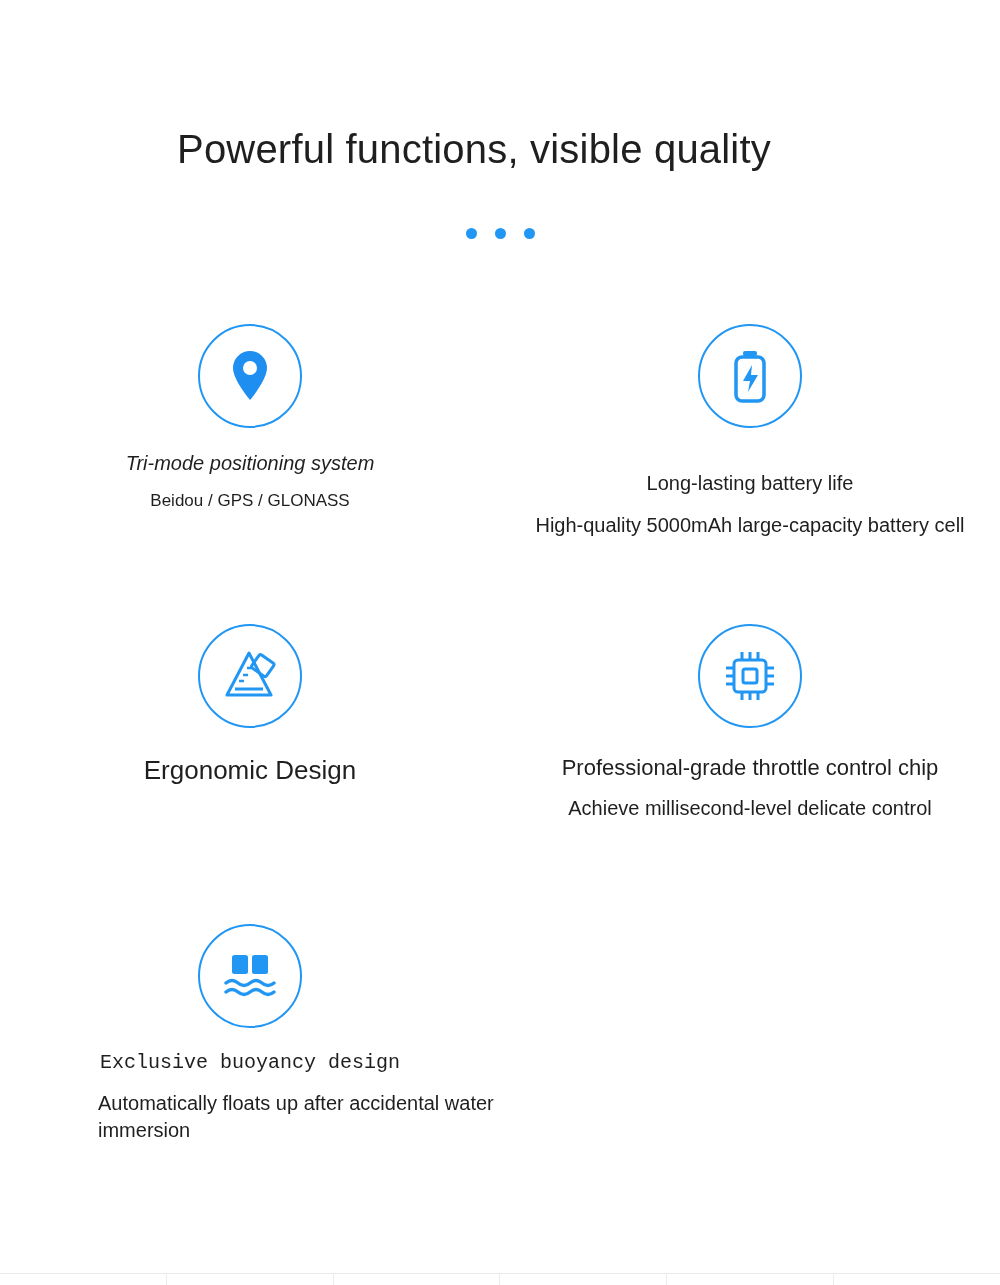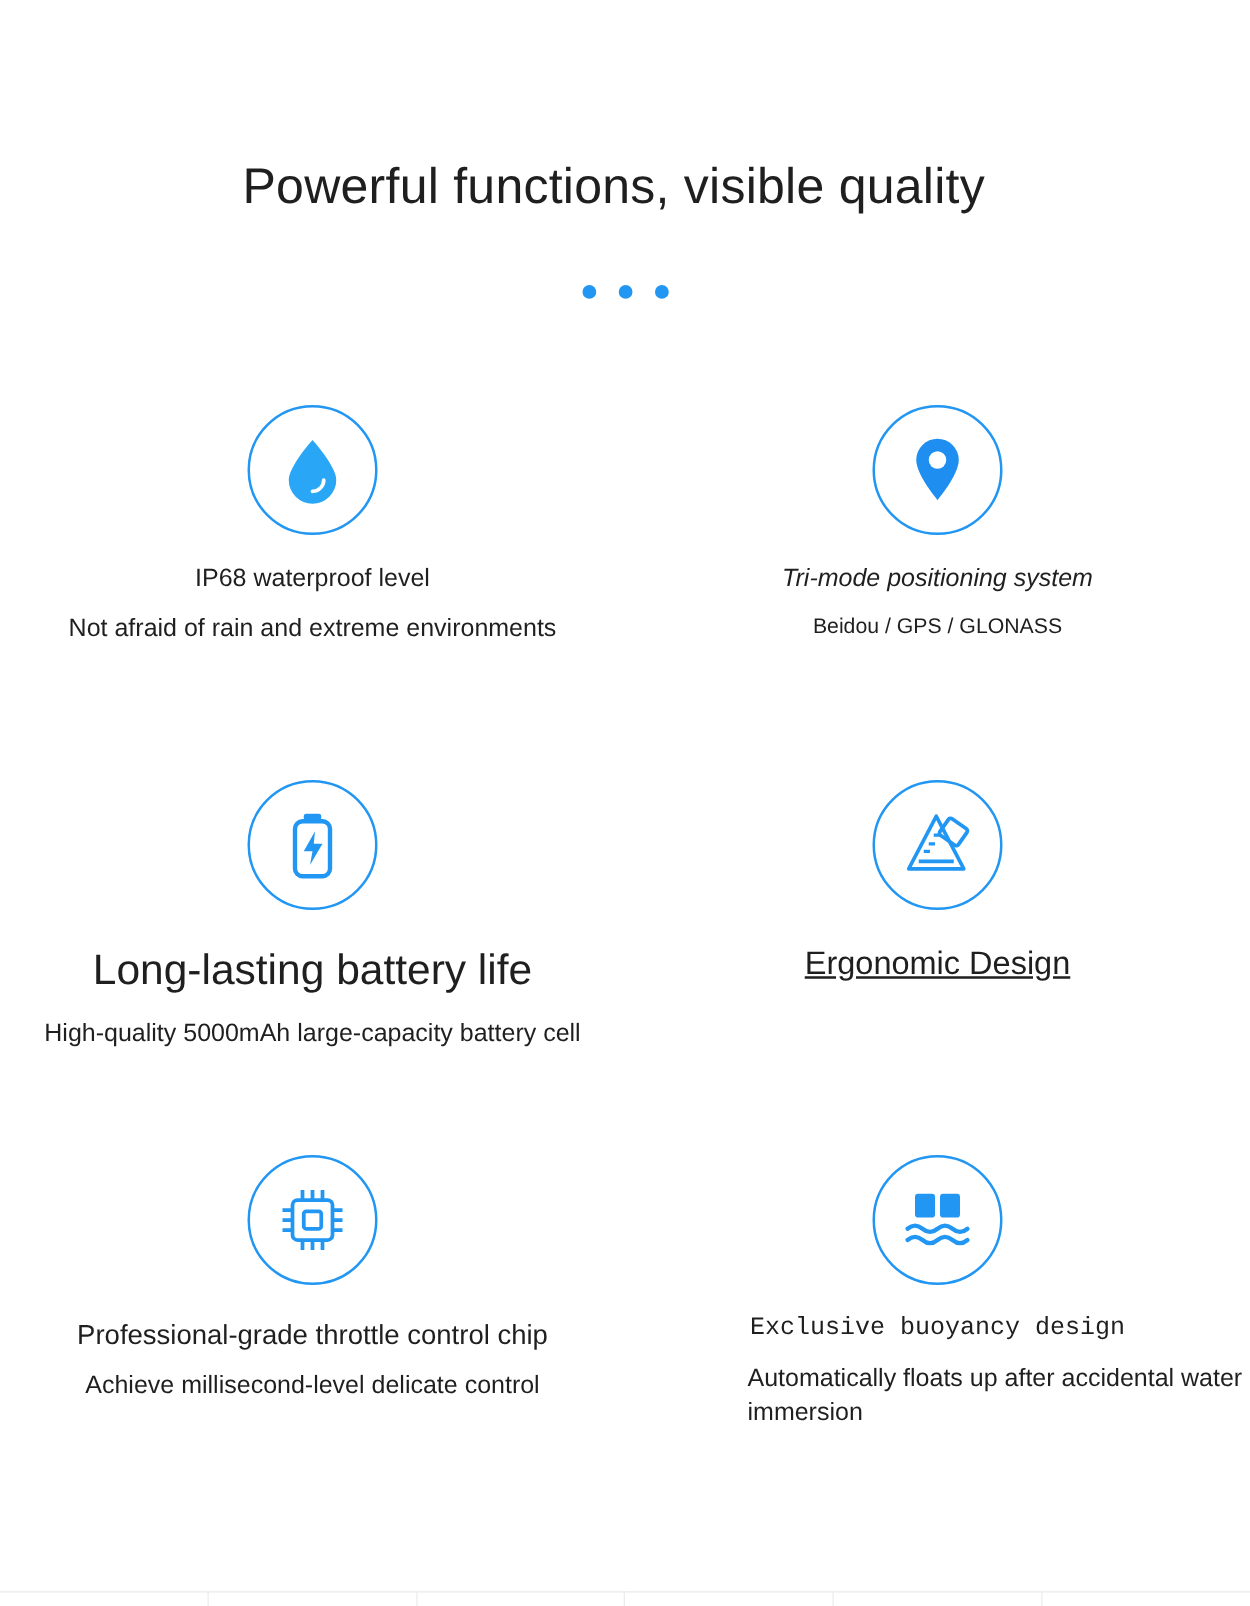--- a/index.html
+++ b/index.html
@@ -20,21 +20,21 @@
     width: 1000px;
     height: 1285px;
     position: relative;
     box-sizing: border-box;
   }
 
   
   .headline {
     position: absolute;
     top: 96px;
-    left: 17px;
+    left: 0;
     width: 948px;
     text-align: center;
     font-size: 40px;
     font-weight: 400;
     letter-spacing: 0.2px;
     color: #1f1f1f;
     line-height: 1.3;
   }
 
   
@@ -89,21 +89,20 @@
   }
   .f-title {
     margin-top: 18px;
     font-size: 21px;
     font-weight: 400;
     color: #1f1f1f;
     line-height: 1.3;
   }
   .f-title.big {
     font-size: 26px;
-    text-decoration: underline;
   }
   .f-desc {
     margin-top: 14px;
     font-size: 20px;
     font-weight: 400;
     color: #1f1f1f;
     line-height: 1.35;
     padding: 0 22px;
   }
   .f-desc.two-line {
@@ -111,21 +110,21 @@
     text-align: left;
     margin-left: 82px;
     width: 400px;
   }
 
   
   .cell-0 .f-title { font-size: 20px; }
   .cell-0 .f-desc  { font-size: 20px; }
   .cell-1 .f-title { font-size: 20px; font-style: italic; }
   .cell-1 .f-desc  { font-size: 17px; }
-  .cell-2 .f-title { font-size: 34px; margin-top: 22px; }
+  .cell-2 .f-title { font-size: 20px; margin-top: 38px; }
   .cell-2 .f-desc  { font-size: 20px; margin-top: 16px; }
   .cell-3 .f-title { font-size: 26px; margin-top: 22px; }
   .cell-4 .f-title { font-size: 22px; margin-top: 22px; }
   .cell-4 .f-desc  { font-size: 20px; margin-top: 12px; }
   .cell-5 .f-title { font-size: 20px; font-family: Liberation Mono, monospace; }
   .cell-5 .f-desc  { font-size: 20px; }
 
   
   .bottom-strip {
     position: absolute;
@@ -152,32 +151,20 @@
   <h1 class="headline">Powerful functions, visible quality</h1>
 
   <div class="dots">
     <span class="dot"></span>
     <span class="dot"></span>
     <span class="dot"></span>
   </div>
 
   <div class="grid">
 
-    <div class="cell cell-0">
-      <div class="icon-wrap">
-        <div class="icon-circle">
-          <svg width="54" height="60" viewBox="0 0 54 60" aria-hidden="true">
-            <path d="M27 6 C27 6 8 27 8 38 a19 19 0 0 0 38 0 C46 27 27 6 27 6 Z" fill="#29a6f5"></path>
-            <path d="M36 38 a9 9 0 0 1 -9 9" fill="none" stroke="#ffffff" stroke-width="3" stroke-linecap="round"></path>
-          </svg>
-        </div>
-      </div>
-      <div class="f-title">IP68 waterproof level</div>
-      <div class="f-desc">Not afraid of rain and extreme environments</div>
-    </div>
 
     <div class="cell cell-1">
       <div class="icon-wrap">
         <div class="icon-circle">
           <svg width="54" height="62" viewBox="0 0 54 62" aria-hidden="true">
             <path d="M27 6 a17 17 0 0 0 -17 17 c0 12 17 32 17 32 s17 -20 17 -32 a17 17 0 0 0 -17 -17 Z" fill="#1f8ef1"></path>
             <circle cx="27" cy="23" r="7" fill="#ffffff"></circle>
           </svg>
         </div>
       </div>

